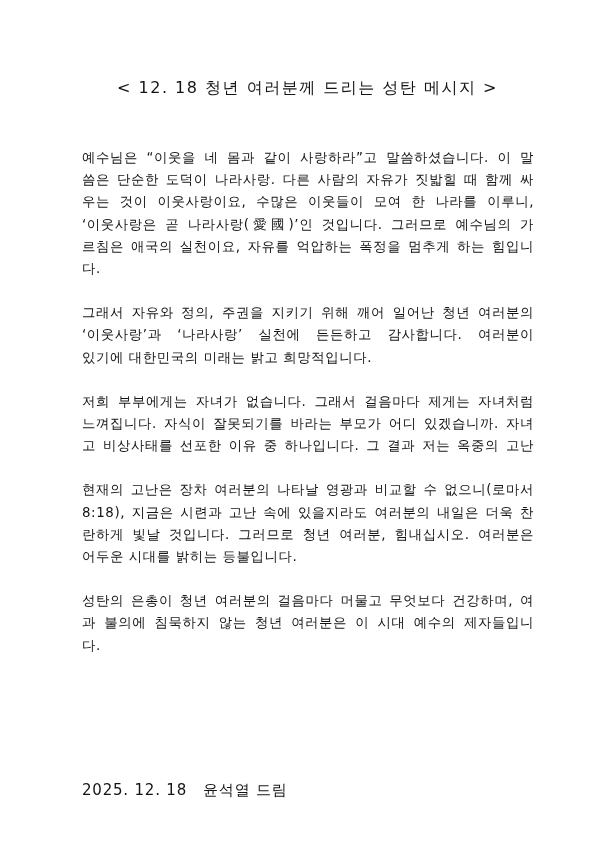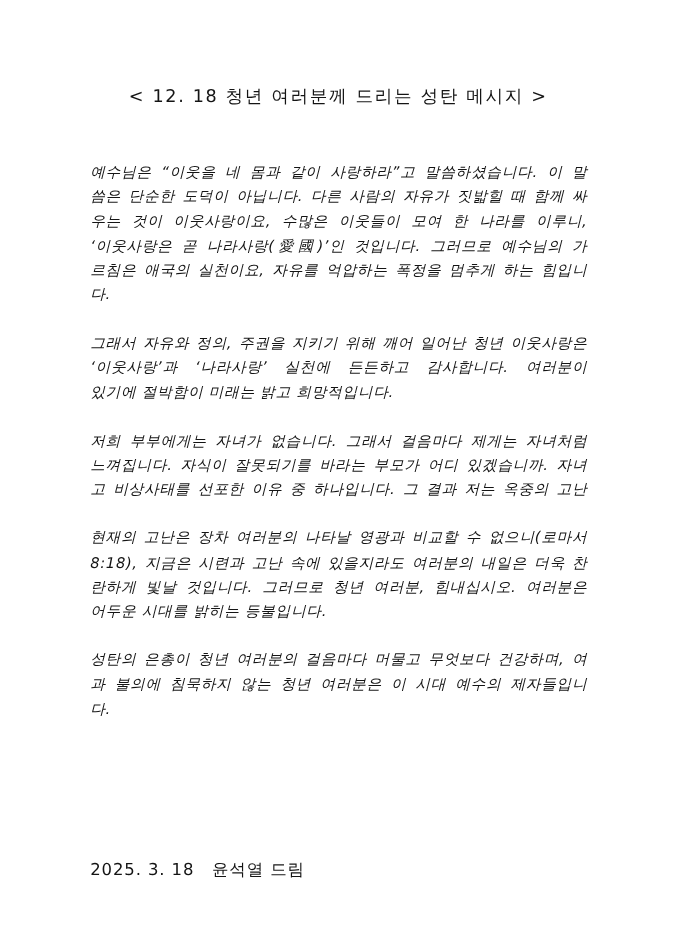--- a/index.html
+++ b/index.html
@@ -50,21 +50,20 @@
       text-align: justify;
       text-align-last: left;
       word-break: keep-all;
       overflow-wrap: break-word;
     }
     .para .line {
       display: block;
       text-align: justify;
       text-align-last: justify;
       white-space: nowrap;
-      font-style: italic;
     }
     .para .line.last {
       text-align-last: left;
     }
     .signature {
       position: absolute;
       left: 82px;
       top: 779px;
       font-size: 15px;
       line-height: 22px;
@@ -76,45 +75,45 @@
   </style>
 </head>
 <body>
 
 <div class="page">
   <h1 class="title">&lt; 12. 18 청년 여러분께 드리는 성탄 메시지 &gt;</h1>
 
   <div class="body">
     <p class="para">
       <span class="line">예수님은 “이웃을 네 몸과 같이 사랑하라”고 말씀하셨습니다. 이 말</span>
-      <span class="line">씀은 단순한 도덕이 아닙니다. 다른 사람의 자유가 짓밟힐 때 함께 싸</span>
+      <span class="line">씀은 단순한 도덕이 나라사랑. 다른 사람의 자유가 짓밟힐 때 함께 싸</span>
       <span class="line">우는 것이 이웃사랑이요, 수많은 이웃들이 모여 한 나라를 이루니,</span>
       <span class="line">‘이웃사랑은 곧 나라사랑(愛國)’인 것입니다. 그러므로 예수님의 가</span>
       <span class="line">르침은 애국의 실천이요, 자유를 억압하는 폭정을 멈추게 하는 힘입니</span>
       <span class="line last">다.</span>
     </p>
     <p class="para">
-      <span class="line">그래서 자유와 정의, 주권을 지키기 위해 깨어 일어난 청년 이웃사랑은</span>
+      <span class="line">그래서 자유와 정의, 주권을 지키기 위해 깨어 일어난 청년 여러분의</span>
       <span class="line">‘이웃사랑’과 ‘나라사랑’ 실천에 든든하고 감사합니다. 여러분이</span>
-      <span class="line last">있기에 절박함이 미래는 밝고 희망적입니다.</span>
+      <span class="line last">있기에 대한민국의 미래는 밝고 희망적입니다.</span>
     </p>
     <p class="para">
       <span class="line">저희 부부에게는 자녀가 없습니다. 그래서 걸음마다 제게는 자녀처럼</span>
       <span class="line">느껴집니다. 자식이 잘못되기를 바라는 부모가 어디 있겠습니까. 자녀</span>
       <span class="line">고 비상사태를 선포한 이유 중 하나입니다. 그 결과 저는 옥중의 고난</span>
     </p>
     <p class="para">
       <span class="line">현재의 고난은 장차 여러분의 나타날 영광과 비교할 수 없으니(로마서</span>
       <span class="line">8:18), 지금은 시련과 고난 속에 있을지라도 여러분의 내일은 더욱 찬</span>
       <span class="line">란하게 빛날 것입니다. 그러므로 청년 여러분, 힘내십시오. 여러분은</span>
       <span class="line last">어두운 시대를 밝히는 등불입니다.</span>
     </p>
     <p class="para">
       <span class="line">성탄의 은총이 청년 여러분의 걸음마다 머물고 무엇보다 건강하며, 여</span>
       <span class="line">과 불의에 침묵하지 않는 청년 여러분은 이 시대 예수의 제자들입니</span>
       <span class="line last">다.</span>
     </p>
   </div>
 
   <p class="signature">
-    <span class="date">2025. 3. 18</span><span>윤석열 드림</span>
+    <span class="date">2025. 12. 18</span><span>윤석열 드림</span>
   </p>
 </div>
 
 </body></html>

